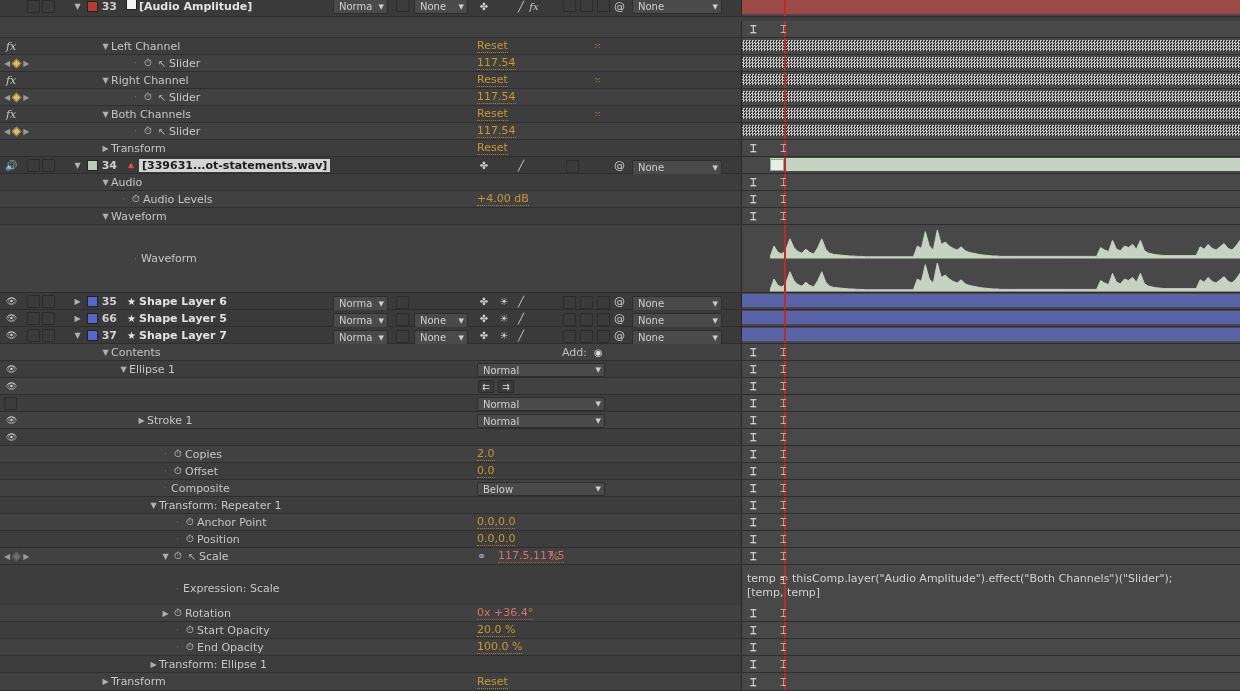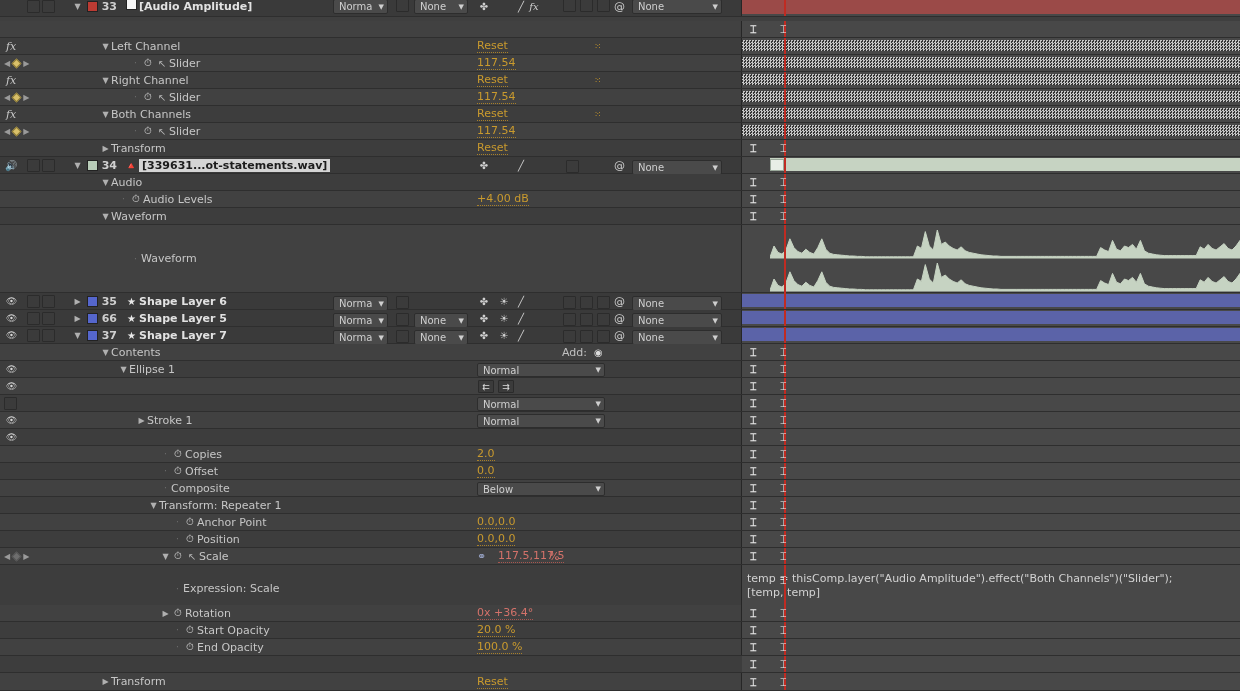--- a/index.html
+++ b/index.html
@@ -785,20 +785,28 @@
         </div>
         <span class="valcell val-orange" style="left: 477px; top: 50%; transform: translateY(-50%);">100.0 %</span>
       </div>
       <div class="rightpane">
         <span class="ibeam">⌶</span>
         <span class="startmark">⌶</span>
         <div class="playhead"></div>
       </div>
     </div>
     <div class="row prop2" style="top: 656px; height: 17px;">
+      <div class="left">
+        <div class="avcol"></div>
+        <div class="namecol">
+          <span style="width: 48px; flex-shrink: 0;"></span>
+          <span class="tw closed"></span>
+          <span class="pname">Transform: Ellipse 1</span>
+        </div>
+      </div>
       <div class="rightpane">
         <span class="ibeam">⌶</span>
         <span class="startmark">⌶</span>
         <div class="playhead"></div>
       </div>
     </div>
     <div class="row prop" style="top: 673px; height: 18px;">
       <div class="left">
         <div class="avcol"></div>
         <div class="namecol">

